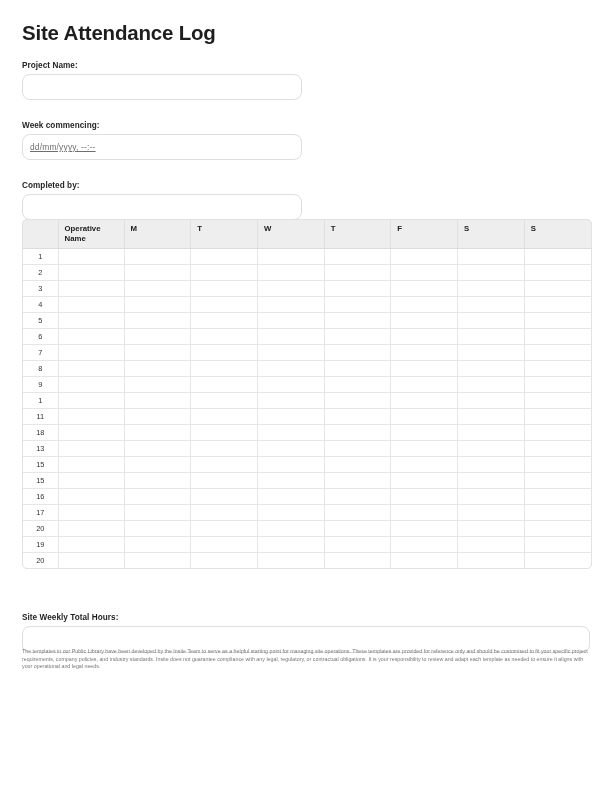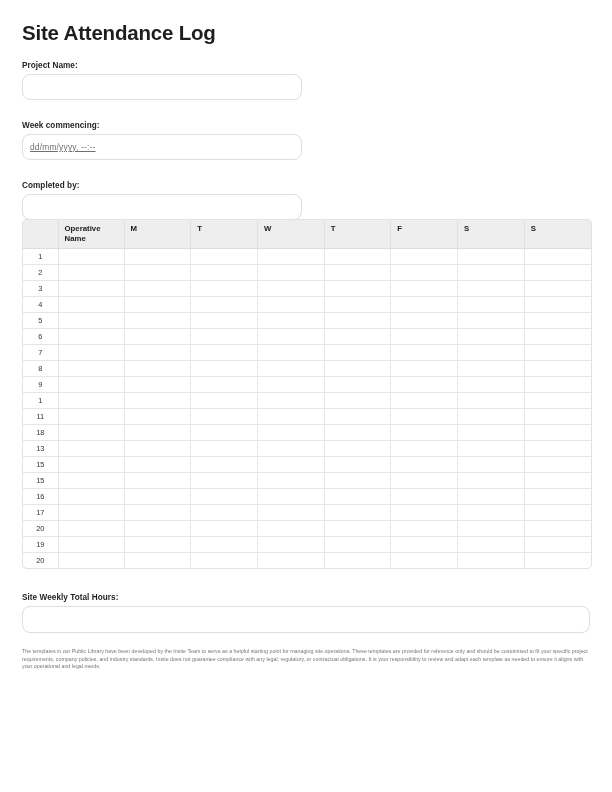--- a/index.html
+++ b/index.html
@@ -136,21 +136,21 @@
     line-height: 15px;
   }
   col.c-num { width: 35px; }
   col.c-name { width: 66px; }
   col.c-day { width: 66.7px; }
 
   
   .totals {
     position: absolute;
     left: 22px;
-    top: 592px;
+    top: 612px;
     width: 568px;
   }
   .totals .field-box { height: 27px; }
 
   
   .disclaimer {
     position: absolute;
     left: 22px;
     top: 648px;
     width: 568px;

